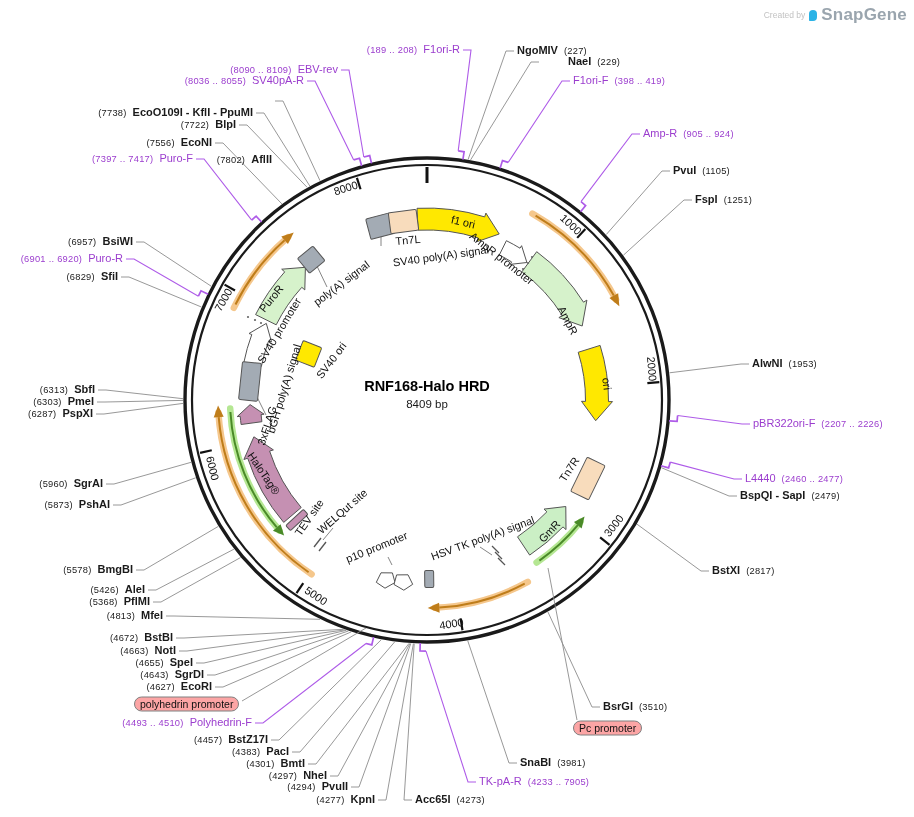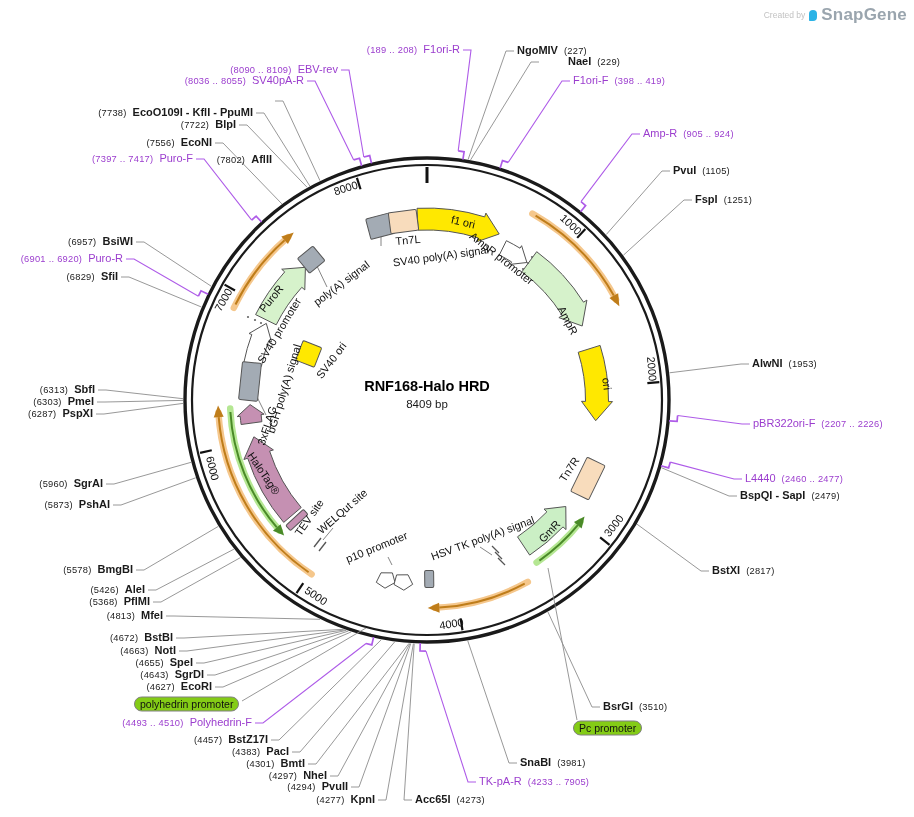--- a/index.html
+++ b/index.html
@@ -9,21 +9,21 @@
   #labels{position:absolute;left:0;top:0;width:100%;height:100%;}
   .site{position:absolute;transform:translateY(-50%);white-space:nowrap;
         font-size:11px;color:#1a1a1a;line-height:1.05;}
   .site.L{text-align:right;}
   .site .pos{font-size:9.3px;letter-spacing:.25px;}
   .site .pos.first{margin-right:6px;}
   .site .pos.last{margin-left:6px;}
   .site b{font-size:11px;}
   .site.primer, .site.primer .pos{color:#9B3DCE;}
   .boxlab{position:absolute;transform:translateY(-50%);border:1px solid #808080;
-          border-radius:8px;padding:0 5px 1px 5px;font-size:10.5px;color:#111;background:#84cc16;
+          border-radius:8px;padding:0 5px 1px 5px;font-size:10.5px;color:#111;background:#fca5a5;
           white-space:nowrap;}
   .ptitle{position:absolute;left:427px;top:394px;transform:translate(-50%,-100%);
           font-weight:bold;font-size:14.5px;color:#000;white-space:nowrap;}
   .plen{position:absolute;left:427px;top:404px;transform:translate(-50%,-50%);
         font-size:11.5px;color:#1a1a1a;}
   .watermark{position:absolute;right:7px;top:5px;display:flex;align-items:center;gap:4px;}
   .watermark .created{font-size:8.5px;color:#c2c2c2;}
   .wicon{display:inline-block;width:8px;height:11px;background:#2BB3E6;
          border-radius:5px 5px 5px 1px;}
   .watermark .brand{font-size:17px;font-weight:bold;color:#9aa5ae;letter-spacing:.2px;}

